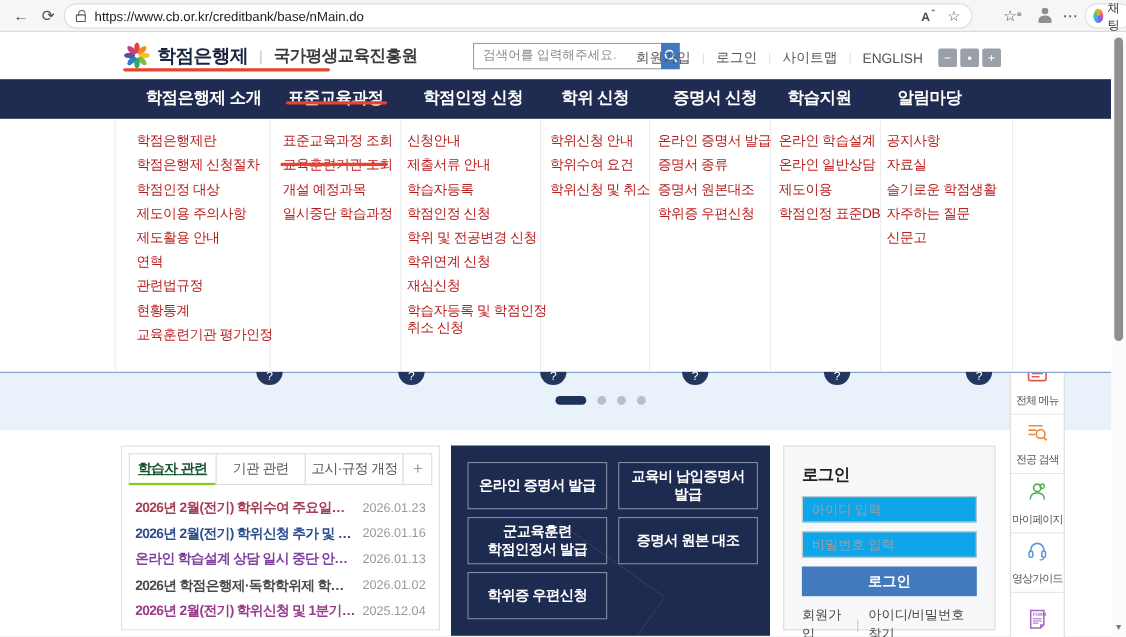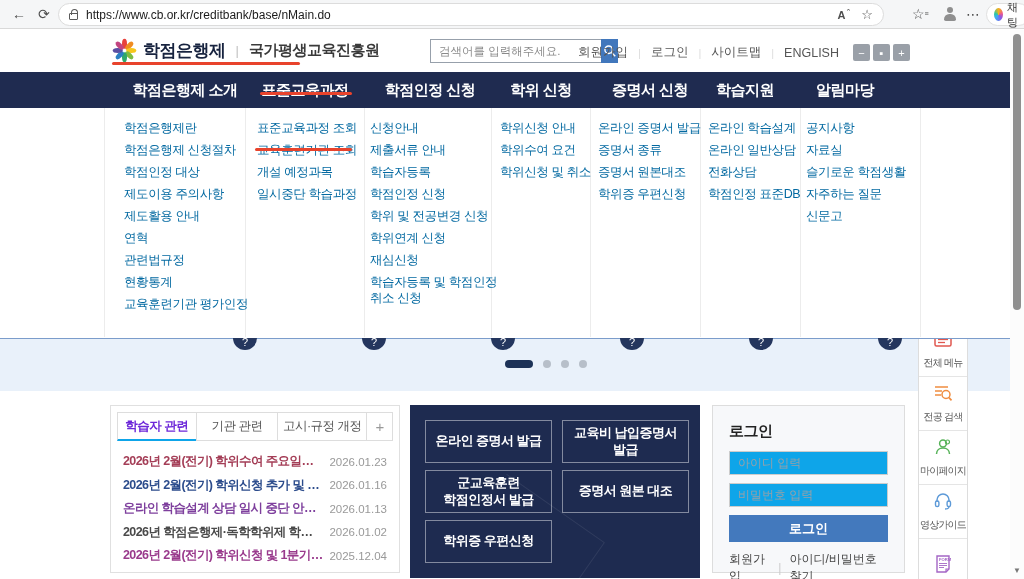--- a/index.html
+++ b/index.html
@@ -52,21 +52,21 @@
 
   
   .nav { position:absolute; left:0; top:72px; width:1020px; height:36px; background:#1f2b50; z-index:6; }
   .nav-item { position:absolute; top:0; height:36px; line-height:36px; transform:translateX(-50%);
               color:#fff; font-size:15px; font-weight:700; letter-spacing:-0.5px; white-space:nowrap; cursor:pointer; }
 
   
   .mega { position:absolute; left:0; top:108px; width:1024px; height:230px; background:#fff; z-index:5; }
   .vline { position:absolute; top:0; width:1px; height:229px; background:#ececec; }
   .mega-col { position:absolute; top:12px; }
-  .mega-col div { font-size:12.5px; color:#0369a1; line-height:16px; margin-bottom:6px;
+  .mega-col div { font-size:12.5px; color:#b91c1c; line-height:16px; margin-bottom:6px;
                   letter-spacing:-0.4px; white-space:nowrap; cursor:pointer; }
   .mega-col div.multiline { white-space:pre-line; }
 
   
   .annot { position:absolute; height:3px; background:#e8432c; border-radius:2px; z-index:12; }
 
   
   .banner { position:absolute; left:0; top:338px; width:1024px; height:53px; background:#e9f1fa; z-index:1; }
   .banner-line { position:absolute; left:0; top:337px; width:1024px; height:2px; background:#7b9ccb; z-index:3; }
   .q-circle { position:absolute; top:326px; width:24px; height:24px; border-radius:50%; background:#24365e;
@@ -75,21 +75,21 @@
   .dots { position:absolute; left:505px; top:360px; display:flex; align-items:center; gap:10px; z-index:4; }
   .dot { width:8px; height:8px; border-radius:50%; background:#b7bfc9; cursor:pointer; }
   .dot.active { width:28px; border-radius:4px; background:#1c3257; }
 
   
   .panel-news { position:absolute; left:110px; top:405px; width:290px; height:168px; background:#fff;
                 border:1px solid #e0e0e0; }
   .tabs { display:flex; margin:6px 6px 0 7px; height:29px; }
   .tab { border:1px solid #ddd; margin-left:-1px; background:#fff; font-size:12.5px; color:#555;
          display:flex; align-items:center; justify-content:center; letter-spacing:-0.5px; cursor:pointer; }
-  .tab.active { font-weight:700; color:#6d28d9; border-bottom:2px solid #0ea5e9; }
+  .tab.active { font-weight:700; color:#14532d; border-bottom:2px solid #84cc16;text-decoration:underline; }
   .tab-plus { width:27px; color:#999; font-size:15px; font-weight:400; }
   .news-list { padding:9px 12px 0 12px; }
   .news-row { display:flex; align-items:center; height:23.5px; cursor:pointer; }
   .news-title { flex:1; font-size:12.5px; font-weight:700; letter-spacing:-0.6px; white-space:nowrap;
                 overflow:hidden; text-overflow:ellipsis; margin-right:6px; }
   .news-date { font-size:11.5px; color:#999; flex:0 0 auto; }
 
   .panel-services { position:absolute; left:410px; top:405px; width:290px; height:173px; background:#1e2b50; overflow:hidden; }
   .svc-decor { position:absolute; left:60px; top:95px; width:120px; height:90px;
                border-top:1px solid rgba(255,255,255,0.08); border-right:1px solid rgba(255,255,255,0.08);
@@ -269,21 +269,21 @@
       </div>
       <div class="mega-col" style="left: 598px;">
         <div>온라인 증명서 발급</div>
         <div>증명서 종류</div>
         <div>증명서 원본대조</div>
         <div>학위증 우편신청</div>
       </div>
       <div class="mega-col" style="left: 708px;">
         <div>온라인 학습설계</div>
         <div>온라인 일반상담</div>
-        <div>전화상담</div>
+        <div>제도이용</div>
         <div>학점인정 표준DB</div>
       </div>
       <div class="mega-col" style="left: 806px;">
         <div>공지사항</div>
         <div>자료실</div>
         <div>슬기로운 학점생활</div>
         <div>자주하는 질문</div>
         <div>신문고</div>
       </div>
     </div>

